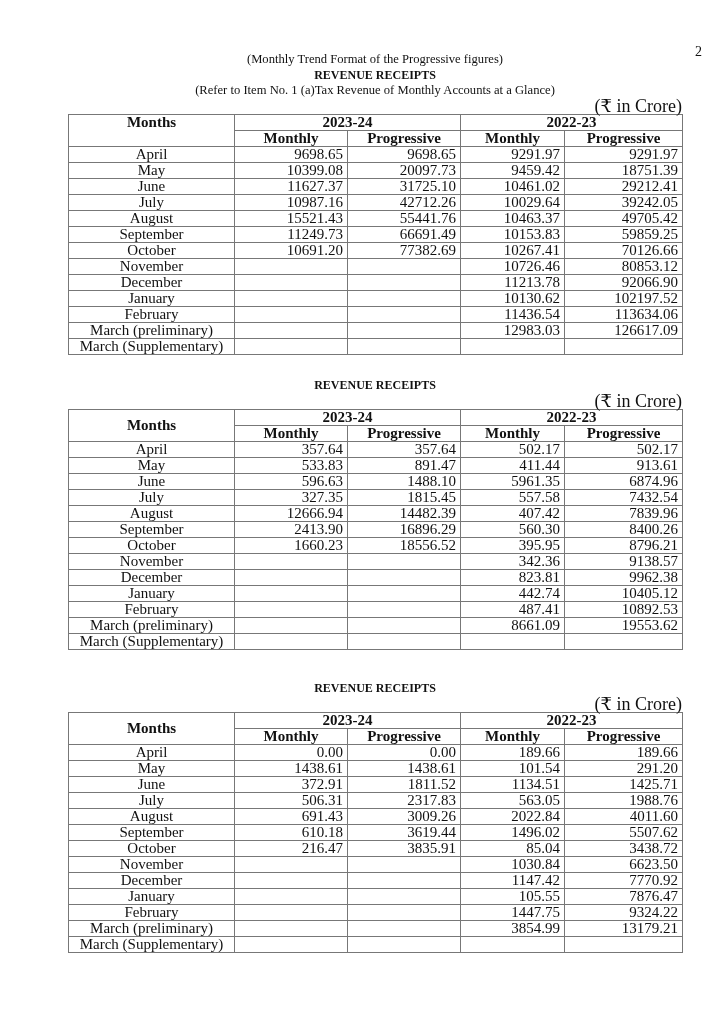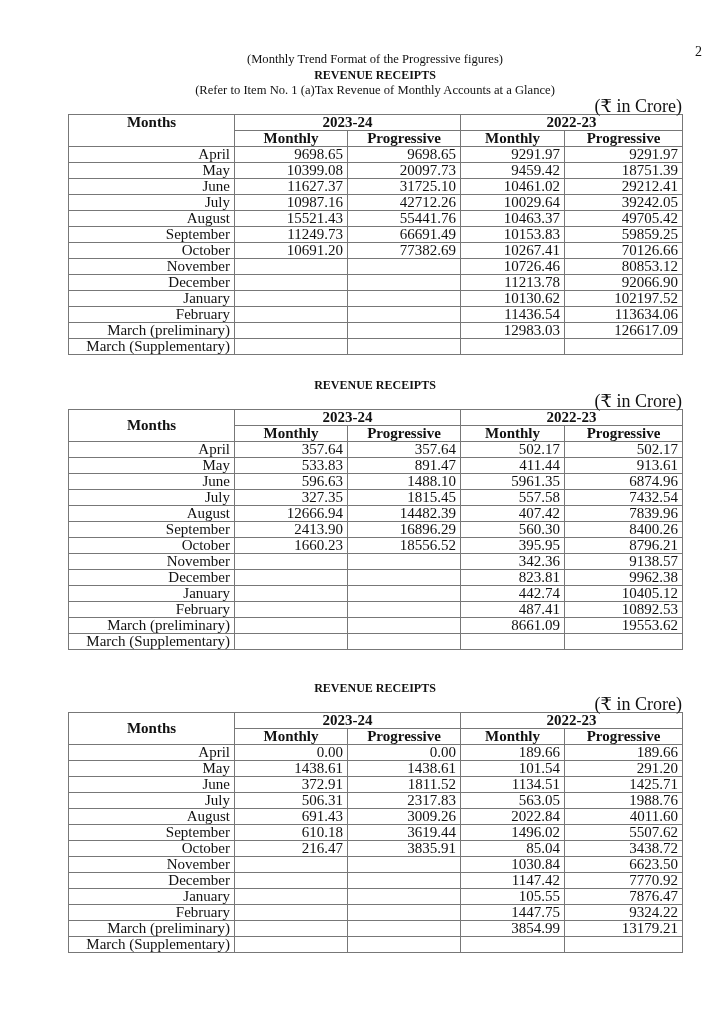--- a/index.html
+++ b/index.html
@@ -9,21 +9,21 @@
   }
   .page-num { position: absolute; top: 44px; right: 22px; font-size: 14px; }
   .section { position: absolute; left: 68px; width: 614px; }
   .caption { text-align: center; font-size: 12.6px; line-height: 15.5px; }
   .title { text-align: center; font-size: 12px; font-weight: bold; line-height: 15px; }
   .unit { text-align: right; font-size: 18px; line-height: 15px; margin-top: 1px; }
   table { border-collapse: collapse; width: 614px; table-layout: fixed; font-size: 15px; padding-left: 32px; }
   td, th { border: 1px solid #777; padding: 0 4px; height: 15px; line-height: 15px; white-space: nowrap; }
   th { font-weight: bold; text-align: center; }
   td.num { text-align: right; }
-  td.month { text-align: right; }
+  td.month { text-align: center; }
   col.c0 { width: 166px; }
   col.c1 { width: 113px; }
   col.c2 { width: 113px; }
   col.c3 { width: 104px; }
   col.c4 { width: 118px; }
   th.months-top { vertical-align: top; }
   th.months-mid { vertical-align: middle; }
   .b { font-weight: normal; }
 </style>
 </head>

